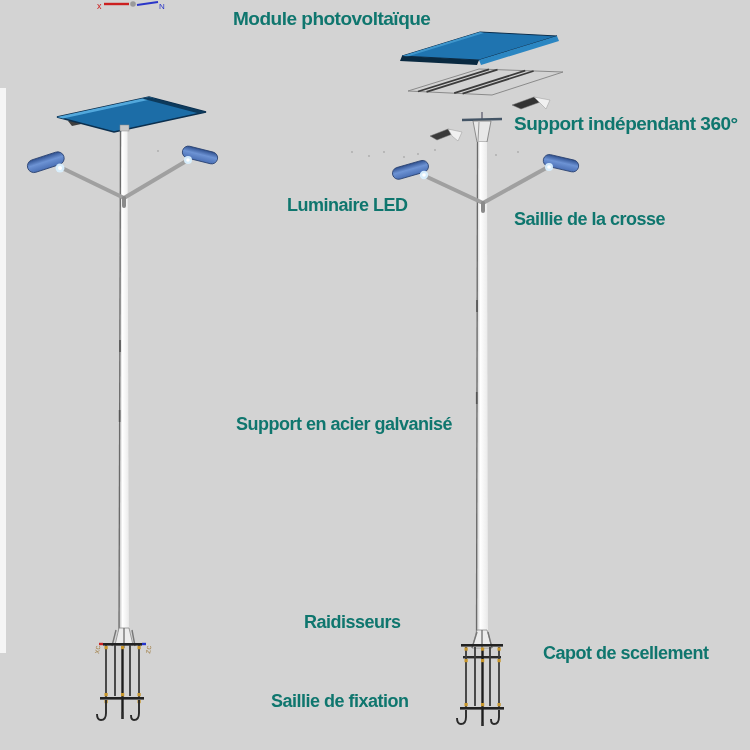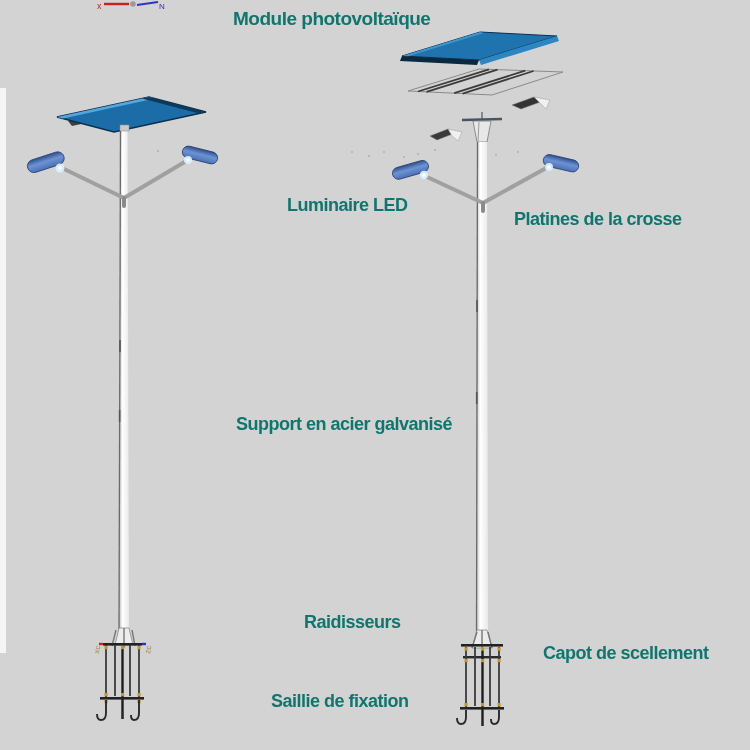--- a/index.html
+++ b/index.html
@@ -236,24 +236,25 @@
           <path d="M482.5,722 L482.5,726" stroke-width="2.6"></path>
           <path d="M499,710 L499,717 Q499,724 494,724 Q491,724 491,719"></path>
         </g>
       </g>
     </g>
   </svg>
 
   <div class="lbl lbl-lg" style="left:233px;top:9px;">Module photovoltaïque</div>
 
 
+  <div class="lbl lbl-lg" style="left:514px;top:114px;">Support indépendant 360°</div>
 
   <div class="lbl" style="left:287px;top:196px;">Luminaire LED</div>
 
-  <div class="lbl" style="left:514px;top:210px;">Platines de la crosse</div>
+  <div class="lbl" style="left:514px;top:210px;">Saillie de la crosse</div>
 
   <div class="lbl" style="left:236px;top:415px;">Support en acier galvanisé</div>
 
   <div class="lbl" style="left:304px;top:613px;">Raidisseurs</div>
 
   <div class="lbl" style="left:543px;top:644px;">Capot de scellement</div>
 
   <div class="lbl" style="left:271px;top:692px;">Saillie de fixation</div>
 </div>
 

